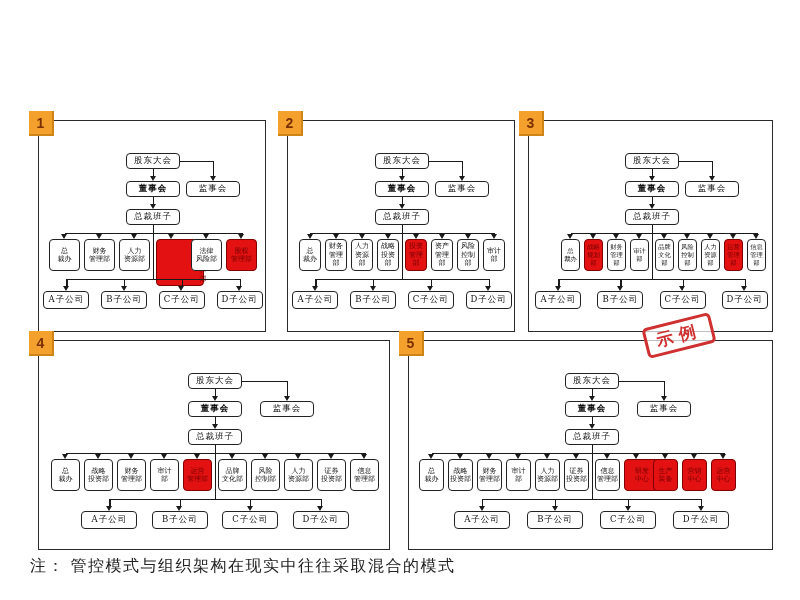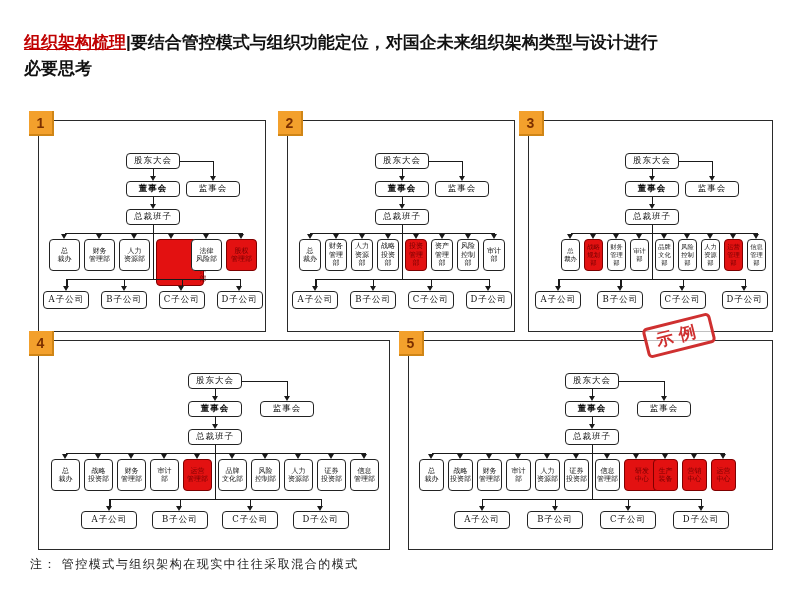--- a/index.html
+++ b/index.html
@@ -29,32 +29,28 @@
   .sub{font-size:8.5px;letter-spacing:1px;}
   .hl,.vl{position:absolute;background:#1a1a1a;}
   .hl{height:1.2px;}
   .vl{width:1.2px;}
   .arr{position:absolute;width:0;height:0;border-left:3.5px solid transparent;
        border-right:3.5px solid transparent;border-top:5px solid #1a1a1a;}
   .stamp{position:absolute;left:644px;top:320px;transform:rotate(-14deg);
          border:3px solid #cf3030;border-radius:5px;color:#cf3030;padding:1px 9px;
          font-family:"DejaVu Serif",serif;font-weight:bold;font-size:17px;
          letter-spacing:6px;background:rgba(255,255,255,.7);z-index:3;}
-  .footnote{position:absolute;left:30px;top:556px;font-family:Liberation Sans, sans-serif;
-         font-size:12px;letter-spacing:1.5px;color:#222;}
+  .footnote{position:absolute;left:30px;top:556px;font-family:Liberation Serif, serif;
+         font-size:16px;letter-spacing:1.5px;color:#222;}
 </style>
 </head>
 <body>
 
 <div class="slide">
 
-  <div class="header">
-    <span class="hl-red">组织架构梳理</span><span>|要结合管控模式与组织功能定位，对国企未来组织架构类型与设计进行</span><br>
-    <span>必要思考</span>
-  </div>
 
   <section class="panel p-top" style="left:38px;top:120px;width:228px;height:212px;">
     <div class="badge">1</div>
     <div class="chart">
         <div class="node gov" style="left: 87px; top: 32px; width: 54px; height: 16px;">股东大会</div>
         <div class="node gov bold" style="left: 87px; top: 60px; width: 54px; height: 16px;">董事会</div>
         <div class="node gov" style="left: 147px; top: 60px; width: 54px; height: 16px;">监事会</div>
         <div class="node gov" style="left: 87px; top: 88px; width: 54px; height: 16px;">总裁班子</div>
         <div class="vl" style="left: 114px; top: 48px; height: 7px;"></div>
         <div class="arr" style="left: 110.5px; top: 55px;"></div>

